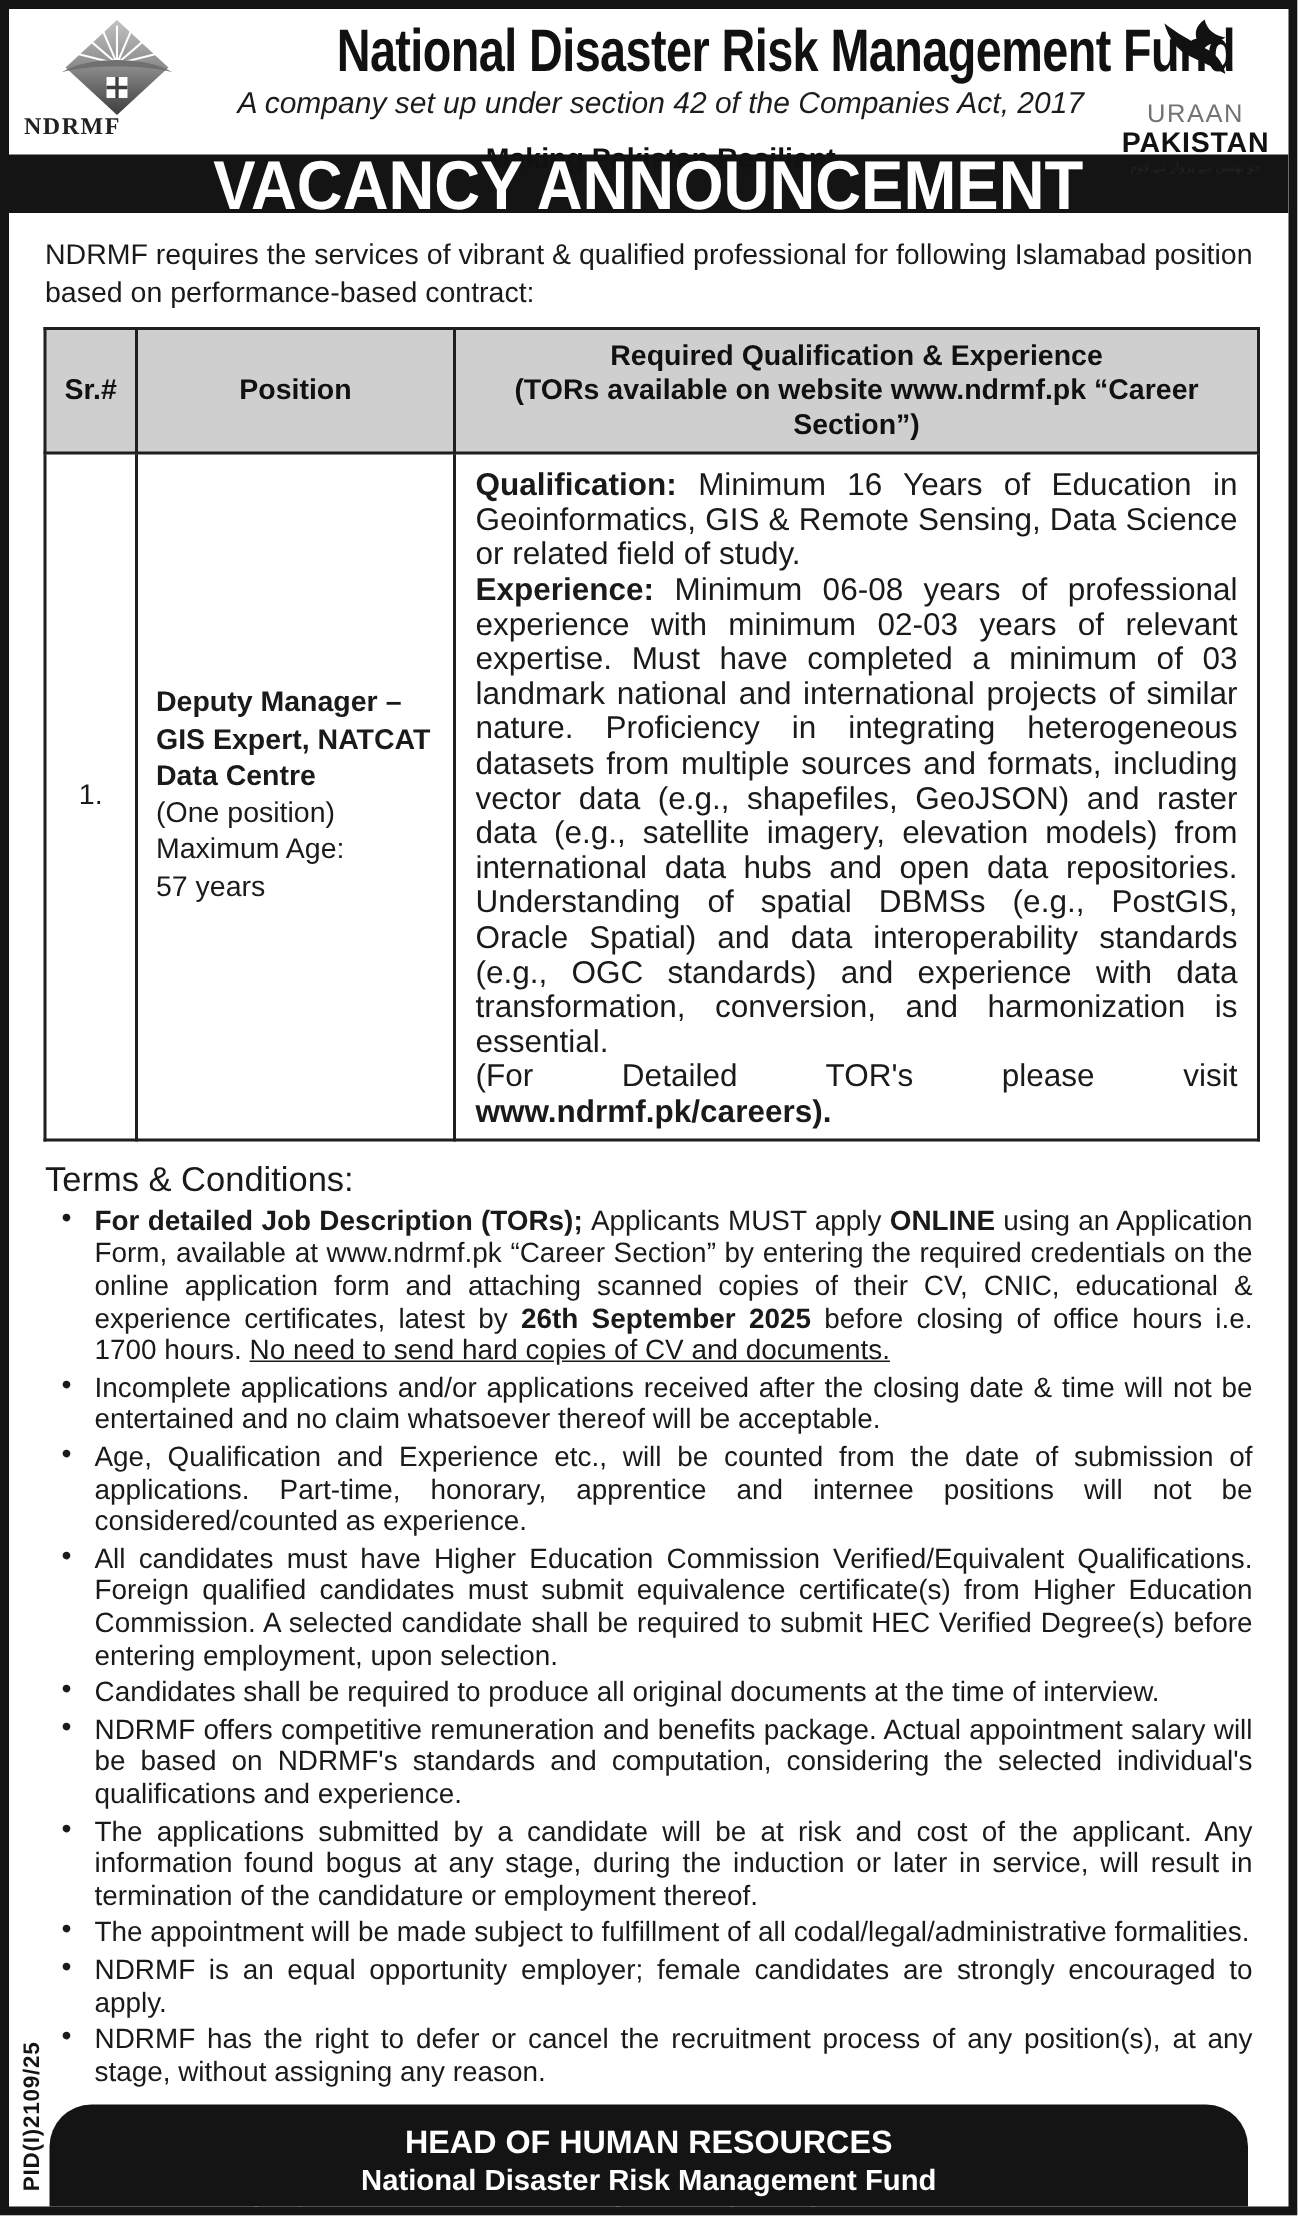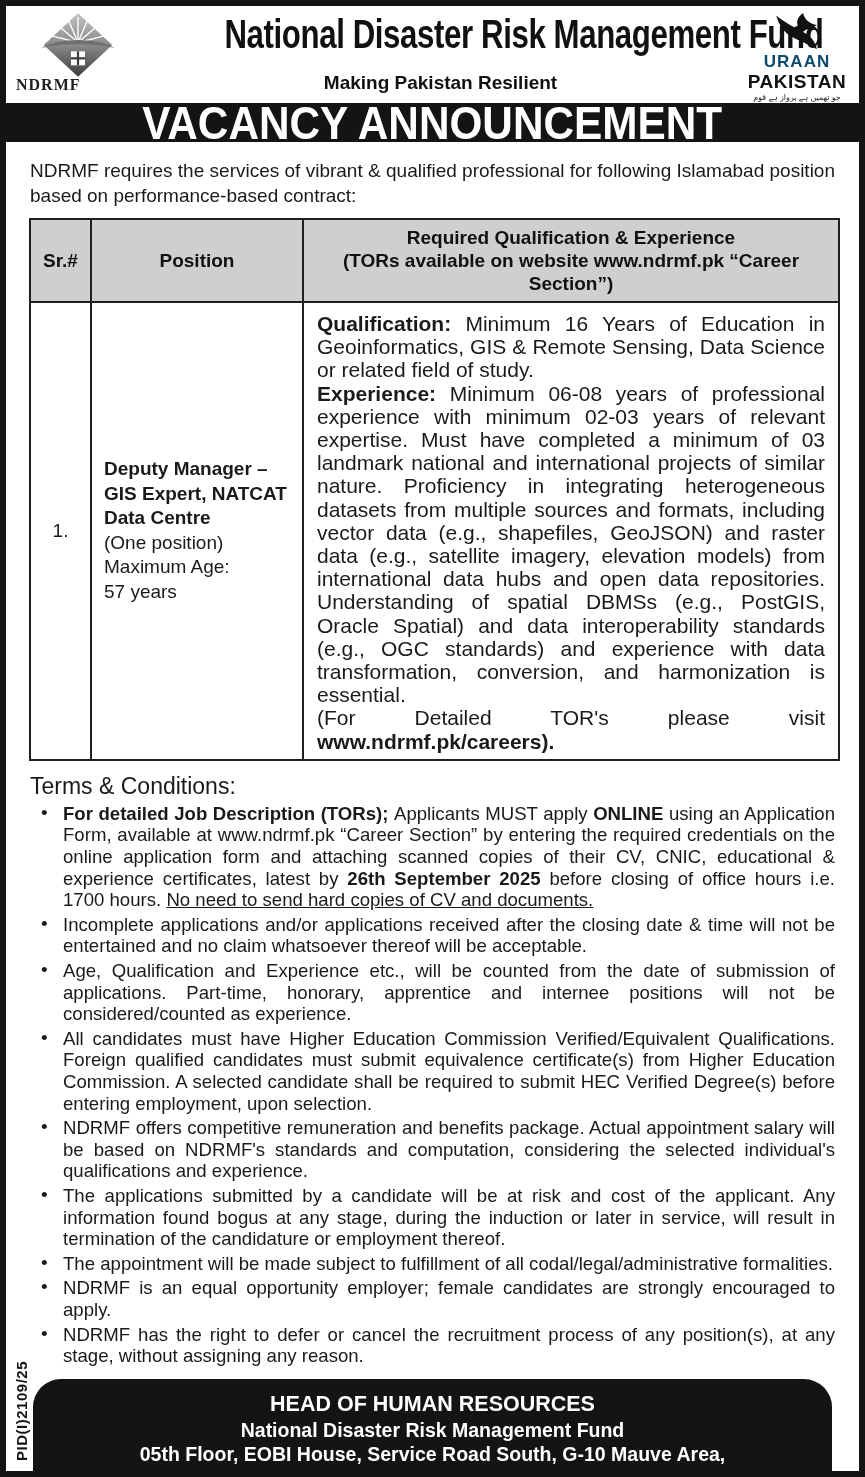--- a/index.html
+++ b/index.html
@@ -26,21 +26,21 @@
   }
   .header-center{flex:1 1 auto;text-align:center;padding-top:2px;min-width:0;}
   .org-title{
     margin:0;font-size:40px;font-weight:bold;white-space:nowrap;
     display:inline-block;transform:scaleX(0.78);transform-origin:center;
     letter-spacing:-0.5px;color:#111;
   }
   .subtitle{font-style:italic;font-size:20px;margin-top:1px;color:#1c1c1c;}
   .tagline{font-weight:bold;font-size:19px;margin-top:15px;color:#111;}
   .logo-uraan{width:112px;flex:0 0 auto;text-align:center;padding-top:2px;line-height:1;}
-  .logo-uraan .u1{font-size:17px;font-weight:bold;letter-spacing:1px;color:#0c4a6e;margin-top:1px;}
+  .logo-uraan .u1{font-size:17px;font-weight:normal;letter-spacing:1px;color:#737373;margin-top:15px;}
   .logo-uraan .u2{font-size:19px;font-weight:bold;letter-spacing:0.5px;color:#121212;margin-top:2px;}
   .logo-uraan .urdu{font-size:8px;margin-top:3px;color:#222;overflow:hidden;white-space:nowrap;}
   
   .banner{
     background:#141414;height:39px;
     display:flex;align-items:center;justify-content:center;
   }
   .banner span{
     color:#fff;font-size:46px;font-weight:bold;white-space:nowrap;
     display:inline-block;transform:scaleX(0.92);letter-spacing:0px;
@@ -131,20 +131,21 @@
             <line x1="60" y1="62" x2="60" y2="84"></line>
             <line x1="49" y1="73" x2="71" y2="73"></line>
           </g>
         </svg>
       </span>
       <div class="abbr">NDRMF</div>
     </div>
 
     <div class="header-center">
       <h1 class="org-title">National Disaster Risk Management Fund</h1>
+      <div class="subtitle">A company set up under section 42 of the Companies Act, 2017</div>
       <div class="tagline">Making Pakistan Resilient</div>
     </div>
 
     <div class="logo-uraan">
       <span>
         <svg width="52" height="40" viewBox="0 0 60 46">
           <path d="M6 4 C16 12, 26 17, 33 21 C28 12, 30 6, 37 1 C39 9, 44 13, 53 15
                    C47 19, 41 19, 37 23 C45 27, 51 33, 53 43 C43 37, 33 33, 25 29
                    C16 25, 9 15, 6 4 Z" fill="#121212"></path>
           <path d="M33 21 L20 27 L28 29 Z" fill="#121212"></path>
@@ -191,20 +192,21 @@
     </tbody>
   </table>
 
   <div class="terms">
     <p class="terms-heading">Terms &amp; Conditions:</p>
     <ul class="term-list">
       <li><span class="b">For detailed Job Description (TORs); </span><span>Applicants MUST apply </span><span class="b">ONLINE</span><span> using an Application Form, available at www.ndrmf.pk “Career Section” by entering the required credentials on the online application form and attaching scanned copies of their CV, CNIC, educational &amp; experience certificates, latest by </span><span class="b">26th September 2025</span><span> before closing of office hours i.e. 1700 hours. </span><span class="ul">No need to send hard copies of CV and documents.</span></li>
       <li>Incomplete applications and/or applications received after the closing date &amp; time will not be entertained and no claim whatsoever thereof will be acceptable.</li>
       <li>Age, Qualification and Experience etc., will be counted from the date of submission of applications. Part-time, honorary, apprentice and internee positions will not be considered/counted as experience.</li>
       <li>All candidates must have Higher Education Commission Verified/Equivalent Qualifications. Foreign qualified candidates must submit equivalence certificate(s) from Higher Education Commission. A selected candidate shall be required to submit HEC Verified Degree(s) before entering employment, upon selection.</li>
+      <li>Candidates shall be required to produce all original documents at the time of interview.</li>
       <li>NDRMF offers competitive remuneration and benefits package. Actual appointment salary will be based on NDRMF's standards and computation, considering the selected individual's qualifications and experience.</li>
       <li>The applications submitted by a candidate will be at risk and cost of the applicant. Any information found bogus at any stage, during the induction or later in service, will result in termination of the candidature or employment thereof.</li>
       <li>The appointment will be made subject to fulfillment of all codal/legal/administrative formalities.</li>
       <li>NDRMF is an equal opportunity employer; female candidates are strongly encouraged to apply.</li>
       <li>NDRMF has the right to defer or cancel the recruitment process of any position(s), at any stage, without assigning any reason.</li>
     </ul>
   </div>
 
   <div class="footer-box">
     <div class="fl1">HEAD OF HUMAN RESOURCES</div>

